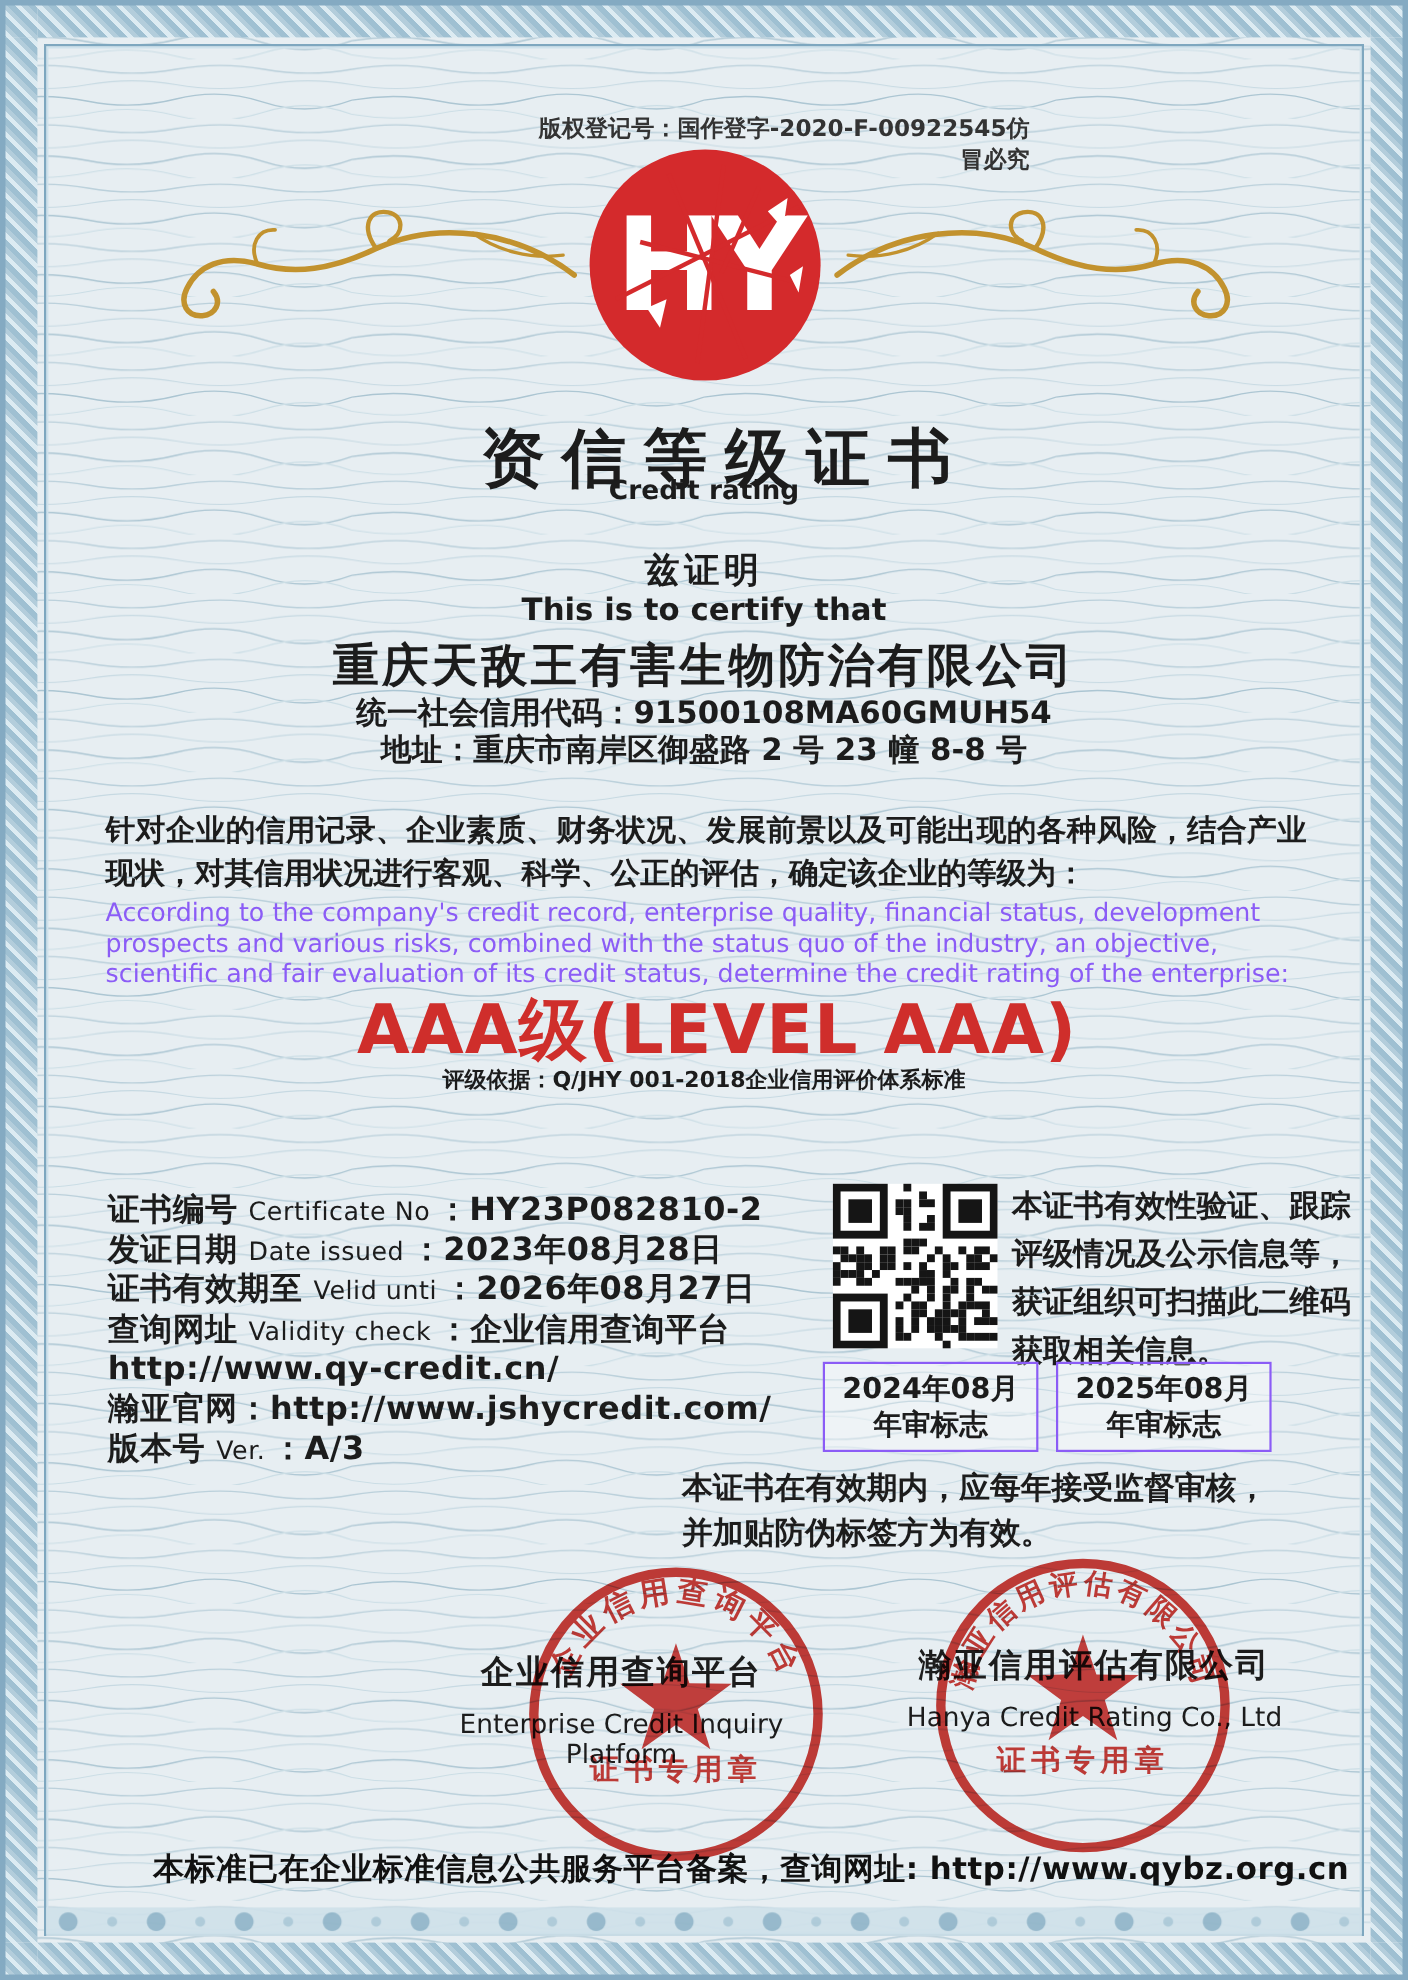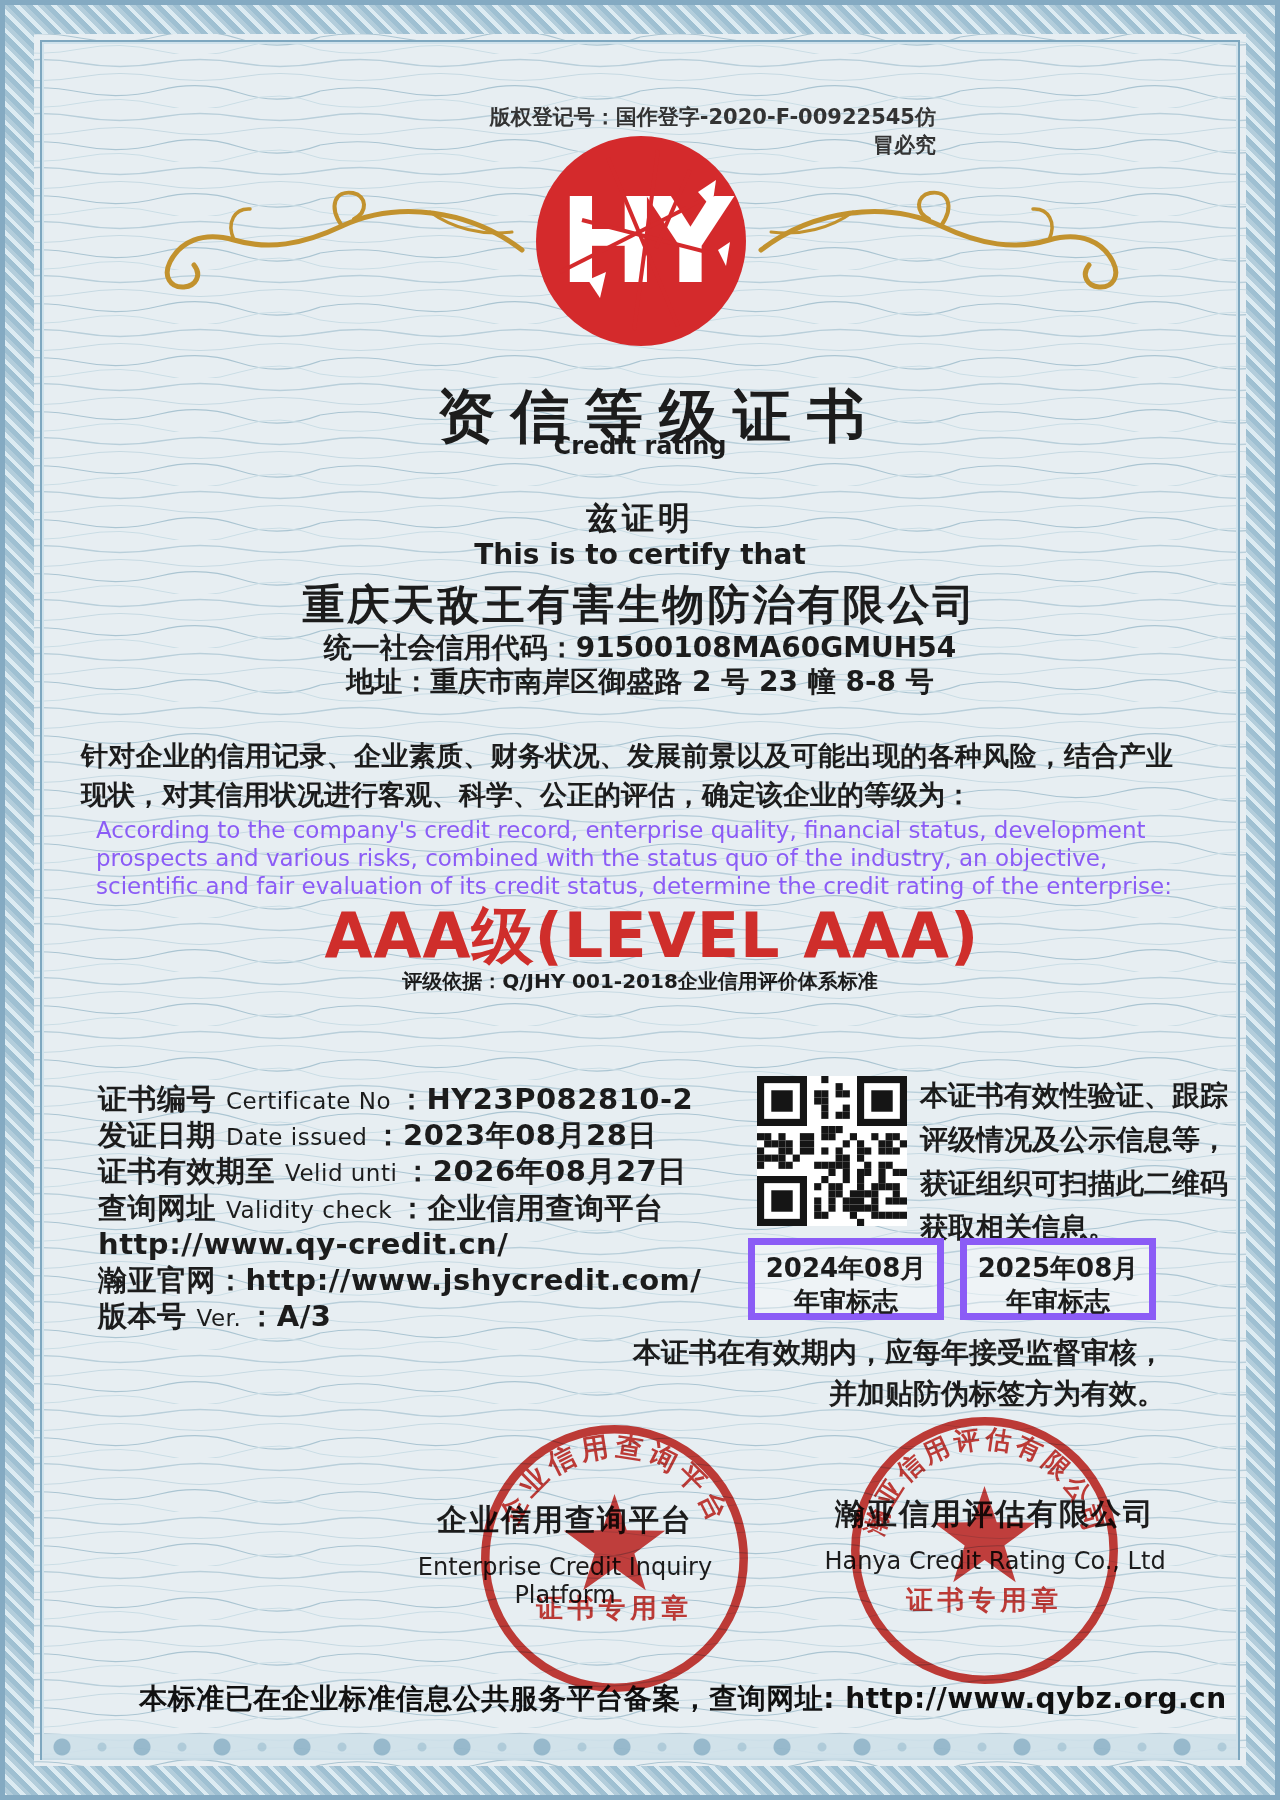--- a/index.html
+++ b/index.html
@@ -37,40 +37,40 @@
   .fl-right { left:758px; }
 
   .title-zh   { top:378px; font-size:58px; font-weight:700; letter-spacing:16px; text-indent:16px;margin-left:11px; }
   .title-en   { top:432px; font-size:24px; font-weight:700; }
   .certify-zh { top:497px; font-size:32px; font-weight:600; letter-spacing:4px; }
   .certify-en { top:538px; font-size:28px; font-weight:600; }
   .company-name    { top:577px; font-size:42px; font-weight:700; letter-spacing:3px; }
   .company-code    { top:629px; font-size:28px; font-weight:600; }
   .company-address { top:663px; font-size:28px; font-weight:600; }
 
-  .stmt-zh { left:81px; top:736px; width:1092px; font-size:27px; line-height:39px; font-weight:600; text-align:justify; }
+  .stmt-zh { left:96px; top:736px; width:1092px; font-size:27px; line-height:39px; font-weight:600; text-align:justify; }
   .stmt-en { left:96px; top:816px; width:1092px; font-size:23px; line-height:28px; font-weight:400; color:#8b5cf6; }
 
   .rating-level { top:894px; font-size:62px; font-weight:700; color:#cf2e2b; letter-spacing:1px;margin-left:12px; }
   .basis-zh { top:968px; font-size:20px; font-weight:600; }
   .basis-en { top:997px; font-size:24px; font-weight:400; }
 
   .details { left:98px; top:1082px; display:flex; flex-direction:column; gap:2px; z-index:2; }
   .drow { display:flex; align-items:baseline; font-size:29px; font-weight:600; line-height:1.18; letter-spacing:.5px; white-space:nowrap; }
   .den  { font-size:23px; font-weight:400; margin:0 6px 0 10px; }
   .dval { font-weight:600; }
 
   .qr { left:757px; top:1076px; width:150px; height:150px; z-index:2; }
   .qr-note { left:920px; top:1074px; font-size:28px; line-height:44px; font-weight:600; z-index:2; }
 
   .badges { left:748px; top:1238px; display:flex; gap:16px; z-index:2; }
-  .badge { width:196px; height:82px; box-sizing:border-box; border:7px solid #8b5cf6; background:rgba(255,255,255,.3);
+  .badge { width:196px; height:82px; box-sizing:border-box; border:2px solid #8b5cf6; background:rgba(255,255,255,.3);
            text-align:center; font-size:26px; font-weight:600; padding-top:7px; line-height:33px; }
 
-  .audit-note { left:620px; width:545px; top:1332px; text-align:right; font-size:28px; line-height:41px; font-weight:600; z-index:2; }
+  .audit-note { left:620px; width:545px; top:1332px; text-align:left; font-size:28px; line-height:41px; font-weight:600; z-index:2; }
 
   .issuer { position:absolute; text-align:center; z-index:2; }
   .issuer-left  { left:392px; width:346px; top:1500px; }
   .issuer-right { left:813px; width:364px; top:1494px; }
   .izh { font-size:30px; font-weight:700; letter-spacing:2px; }
   .ien { font-size:24px; font-weight:500; margin-top:12px; }
 
   .seal { position:absolute; width:285px; height:285px; opacity:.92; mix-blend-mode:multiply; z-index:3; }
   .seal-left  { left:472px; top:1416px; }
   .seal-right { left:842px; top:1408px; }

